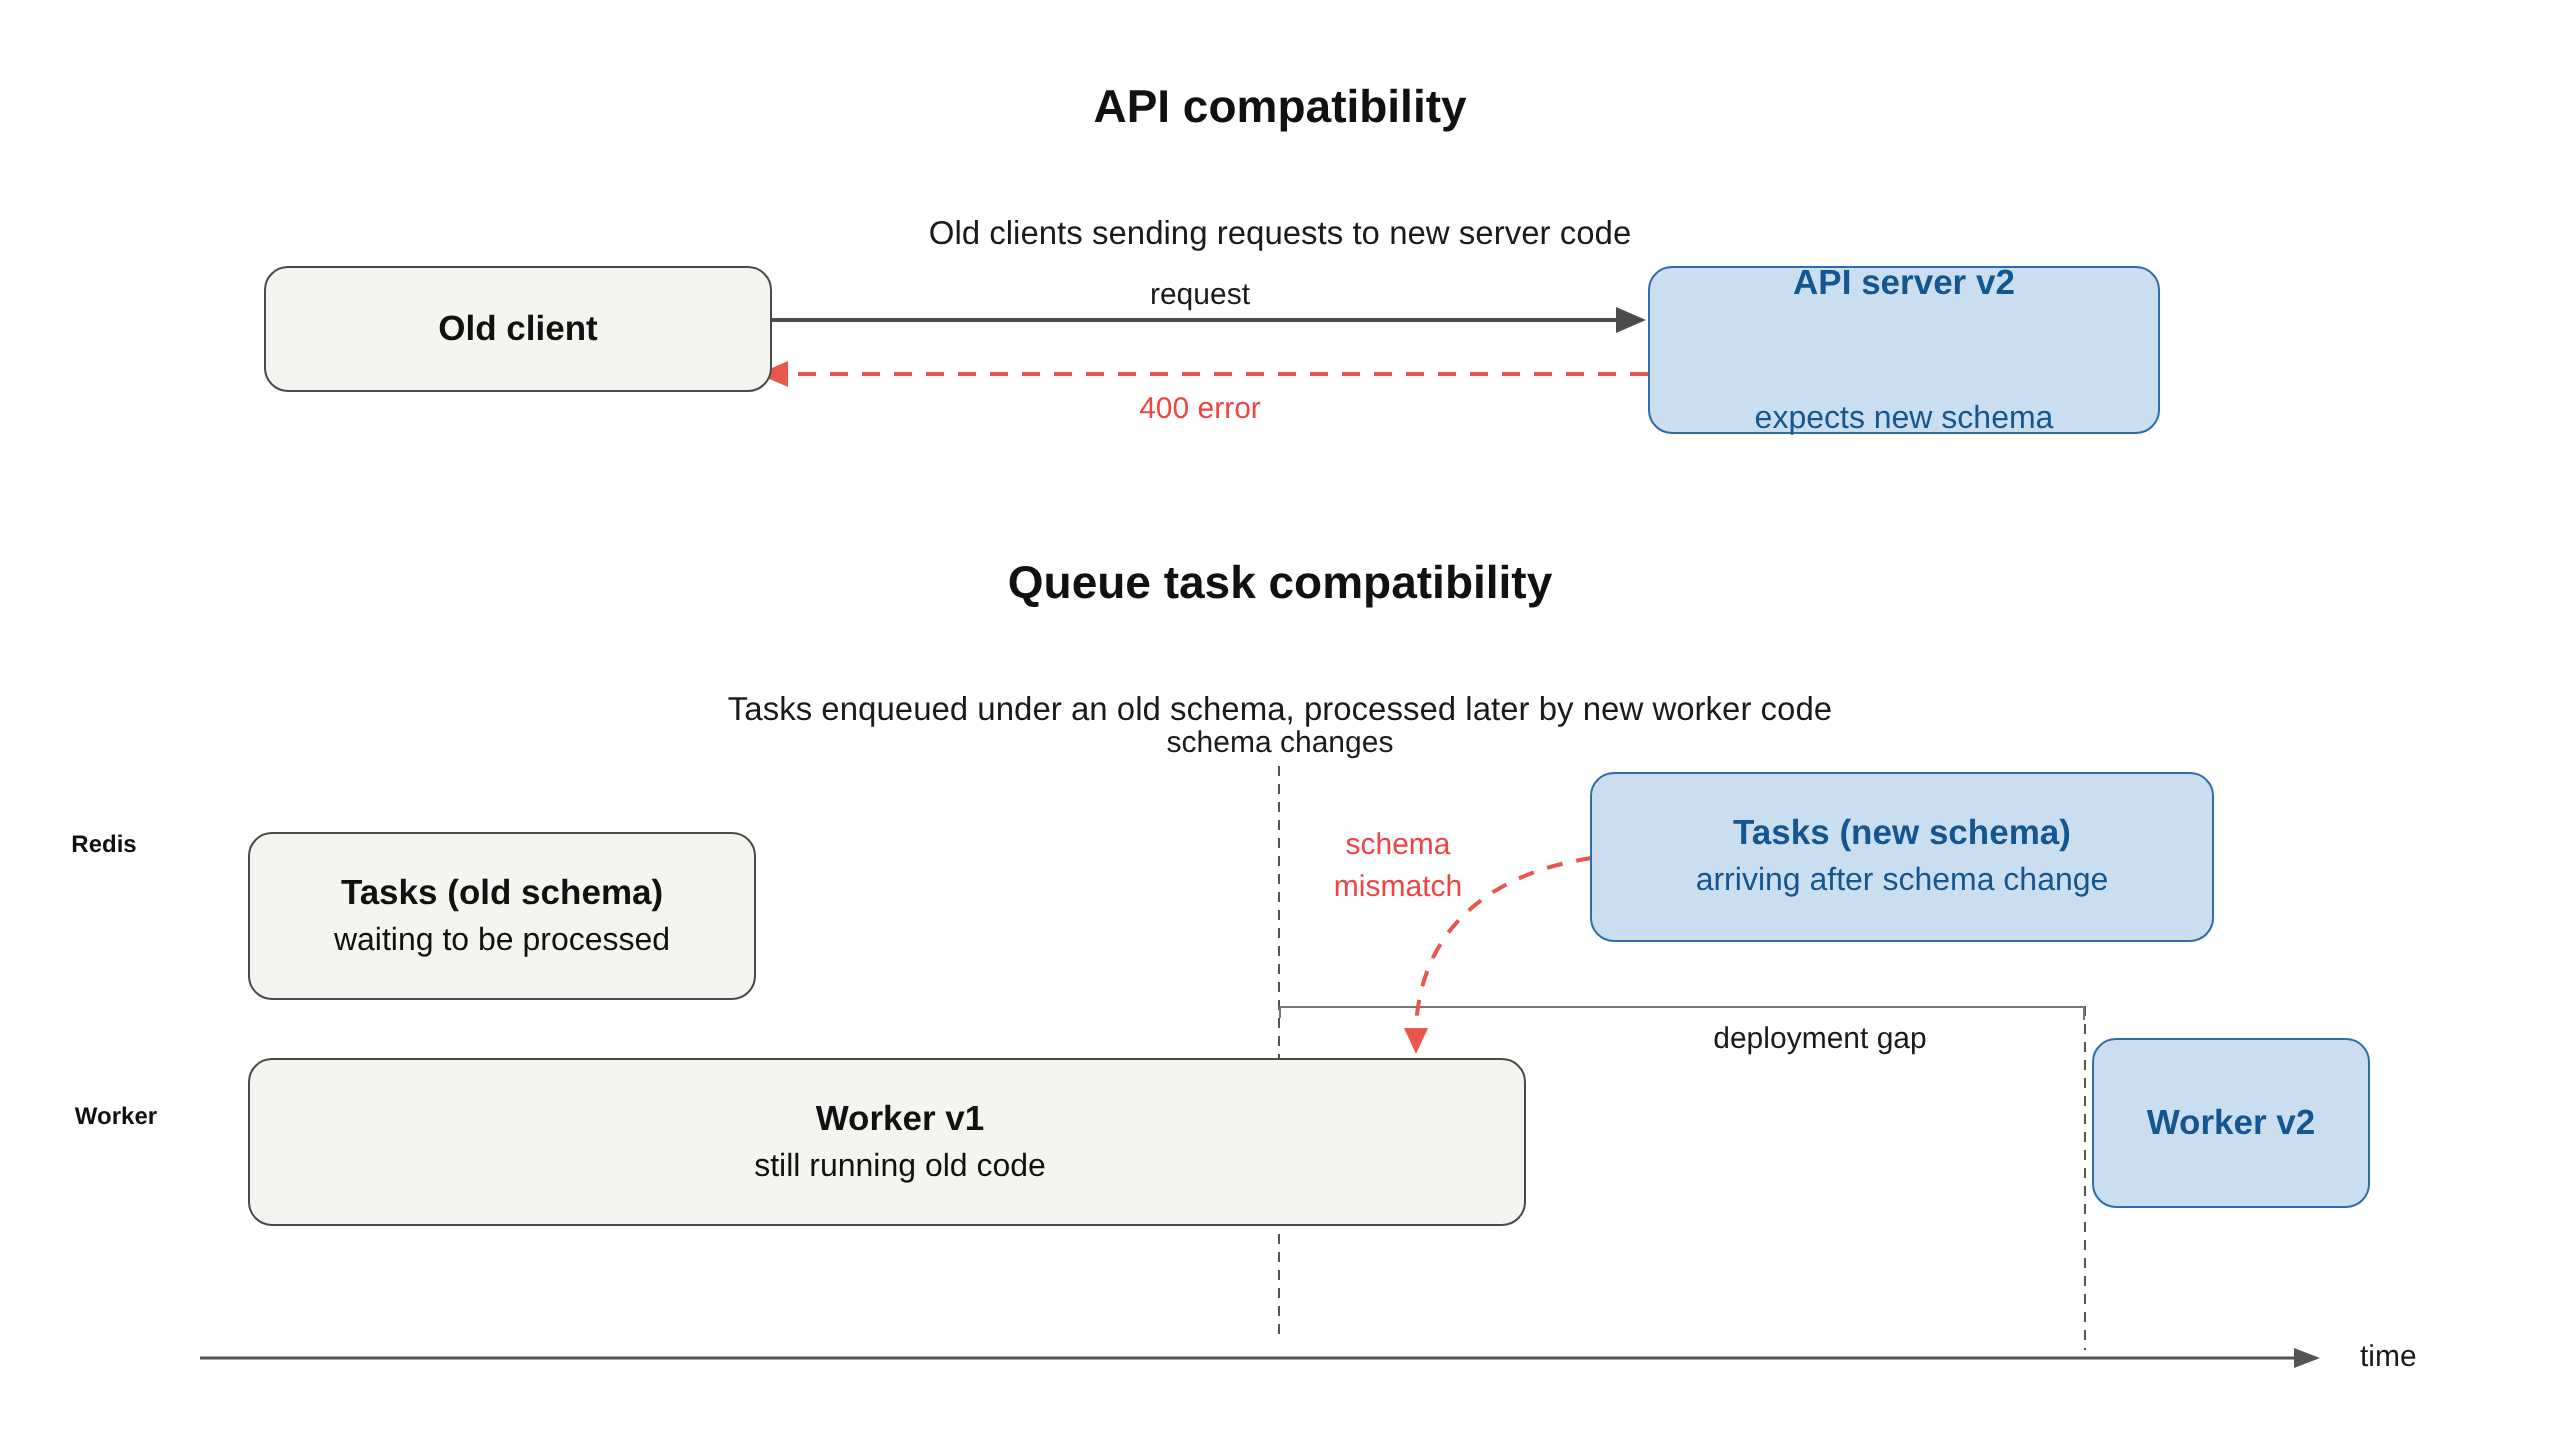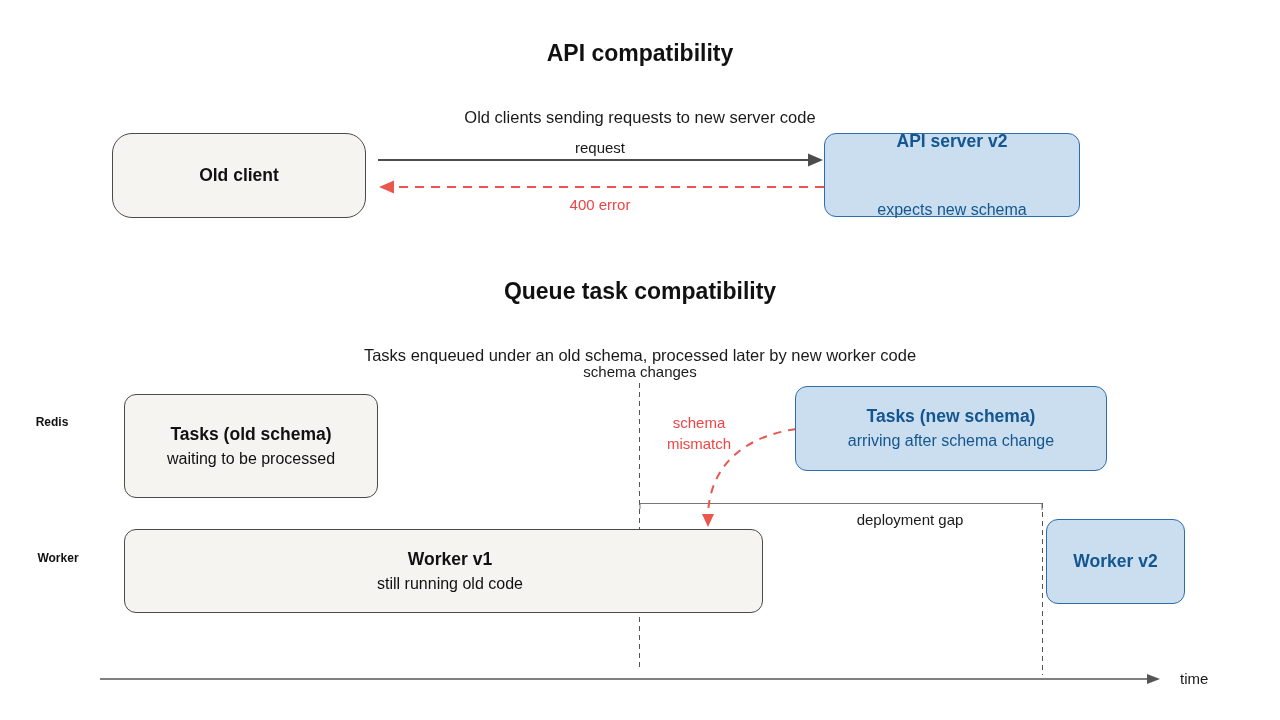--- a/index.html
+++ b/index.html
@@ -118,41 +118,41 @@
 
     <g>
       <line x1="100" y1="679" x2="1150" y2="679" stroke="#555555" stroke-width="1.5"></line>
       <polygon points="1160,679 1147,674 1147,684" fill="#555555"></polygon>
     </g>
   </svg>
 
   <div class="abs section-title" style="top:40px;">API compatibility</div>
   <div class="abs section-subtitle" style="top:80px;">Old clients sending requests to new server code</div>
 
-  <div class="abs node gray" style="left:112px; top:133px; width:254px; height:85px;border-radius:20px;">
+  <div class="abs node gray" style="left:132px; top:133px; width:254px; height:63px;">
     <div class="node-title">Old client</div>
   </div>
 
   <div class="abs node blue" style="left:824px; top:133px; width:256px; height:84px;gap:44px;">
     <div class="node-title">API server v2</div>
     <div class="node-sub">expects new schema</div>
   </div>
 
   <div class="abs edge-label" style="left:500px; top:139px; width:200px;">request</div>
   <div class="abs edge-label red" style="left:500px; top:194px; width:200px;">400 error</div>
 
   <div class="abs section-title" style="top:278px;">Queue task compatibility</div>
   <div class="abs section-subtitle" style="top:318px;">Tasks enqueued under an old schema, processed later by new worker code</div>
 
   <div class="abs edge-label" style="left:540px; top:363px; width:200px;">schema changes</div>
 
   <div class="abs lane-label" style="left:12px; top:415px; width:80px;">Redis</div>
   <div class="abs lane-label" style="left:12px; top:551px; width:92px;">Worker</div>
 
-  <div class="abs node gray" style="left:124px; top:394px; width:254px; height:104px;">
+  <div class="abs node gray" style="left:124px; top:416px; width:254px; height:84px;">
     <div class="node-title">Tasks (old schema)</div>
     <div class="node-sub">waiting to be processed</div>
   </div>
 
   <div class="abs node blue" style="left:795px; top:386px; width:312px; height:85px;">
     <div class="node-title">Tasks (new schema)</div>
     <div class="node-sub">arriving after schema change</div>
   </div>
 
   <div class="abs edge-label red" style="left:653px; top:412px; width:92px; font-size:15px;">schema mismatch</div>

